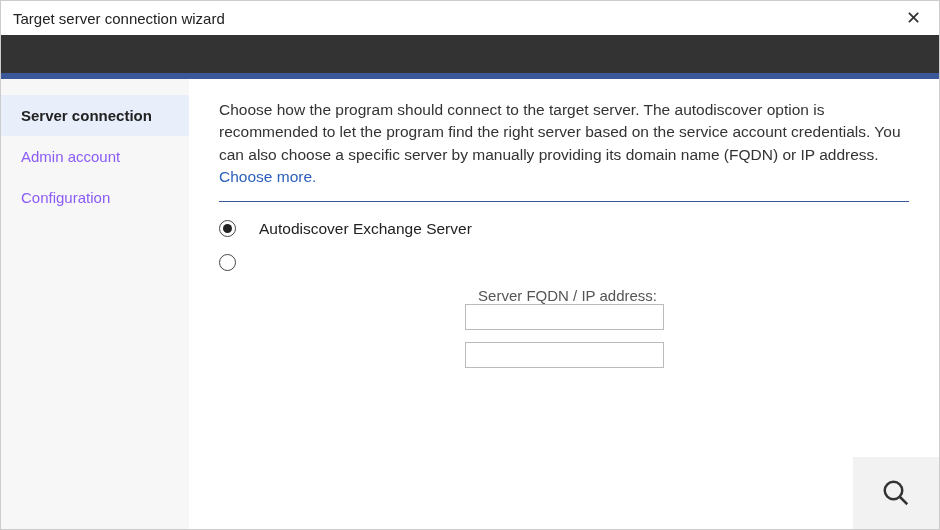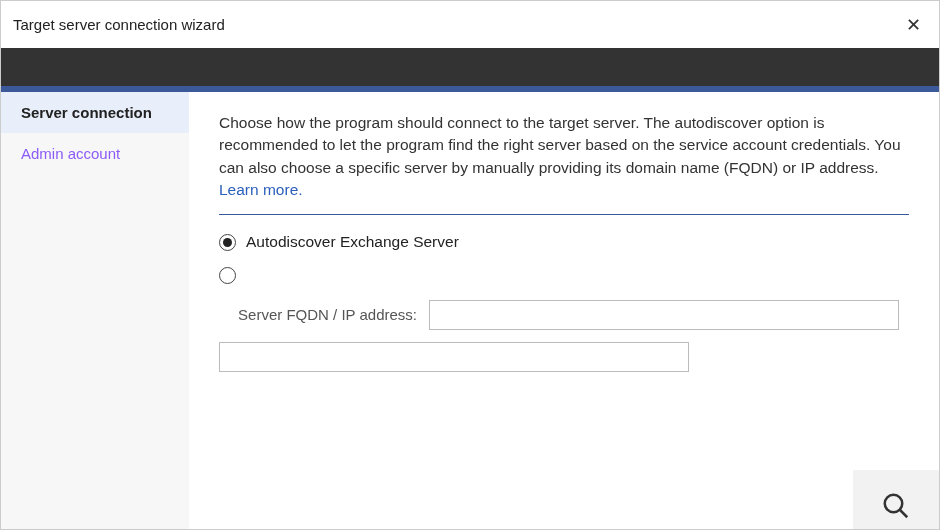--- a/index.html
+++ b/index.html
@@ -15,21 +15,21 @@
       width: 940px;
       height: 530px;
       overflow: hidden;
       border: 1px solid #ccc;
     }
     .titlebar {
       display: flex;
       justify-content: space-between;
       align-items: center;
       padding: 6px 12px;
-      height: 47px;
+      height: 34px;
       background: #fff;
     }
     .titlebar-title {
       font-size: 15px;
       color: #222;
     }
     .close-btn {
       font-size: 18px;
       font-weight: 300;
       cursor: pointer;
@@ -44,20 +44,21 @@
       height: 6px;
       background: #3b5998;
     }
     .body-area {
       display: flex;
       height: calc(100% - 34px - 38px - 6px);
     }
     .sidebar {
       width: 188px;
       background: #f7f7f7;
+      padding-top: 16px;
       display: flex;
       flex-direction: column;
     }
     .sidebar-item {
       padding: 12px 20px;
       font-size: 15px;
       color: #8b5cf6;
       cursor: pointer;
     }
     .sidebar-item.active {
@@ -81,22 +82,23 @@
       text-decoration: none;
       cursor: pointer;
     }
     .divider {
       border: none;
       border-top: 1px solid #3b5998;
       margin-bottom: 18px;
     }
     .radio-row {
       display: flex;
-      align-items: flex-end;
+      align-items: center;
       margin-bottom: 16px;
+      gap: 13px;
     }
     .radio-outer {
       width: 17px;
       height: 17px;
       border: 1.5px solid #444;
       border-radius: 50%;
       display: inline-flex;
       justify-content: center;
       align-items: center;
       margin-right: 10px;
@@ -110,20 +112,21 @@
       border-radius: 50%;
     }
     .radio-label {
       font-size: 15.5px;
       color: #222;
     }
     .form-row {
       display: flex;
       align-items: center;
       margin-bottom: 12px;
+      flex-direction: column;
     }
     .form-label {
       width: 210px;
       text-align: right;
       padding-right: 12px;
       font-size: 15px;
       color: #555;
     }
     .form-input {
       flex: 1;
@@ -166,25 +169,28 @@
 <div class="ribbon-accent"></div>
 
 <div class="body-area">
   <div class="sidebar">
     <div class="sidebar-item active">
       <span>Server connection</span>
     </div>
     <div class="sidebar-item">
       <span>Admin account</span>
     </div>
+    <div class="sidebar-item">
+      <span>Configuration</span>
+    </div>
   </div>
 
   <div class="main">
     <p class="intro">
-      <span>Choose how the program should connect to the target server. The autodiscover option is recommended to let the program find the right server based on the service account credentials. You can also choose a specific server by manually providing its domain name (FQDN) or IP address. </span><a>Learn more.</a>
+      <span>Choose how the program should connect to the target server. The autodiscover option is recommended to let the program find the right server based on the service account credentials. You can also choose a specific server by manually providing its domain name (FQDN) or IP address. </span><a>Choose more.</a>
     </p>
     <hr class="divider">
 
     <div class="radio-row">
       <span class="radio-outer">
         <span class="radio-inner"></span>
       </span>
       <span class="radio-label">Autodiscover Exchange Server</span>
     </div>
 

